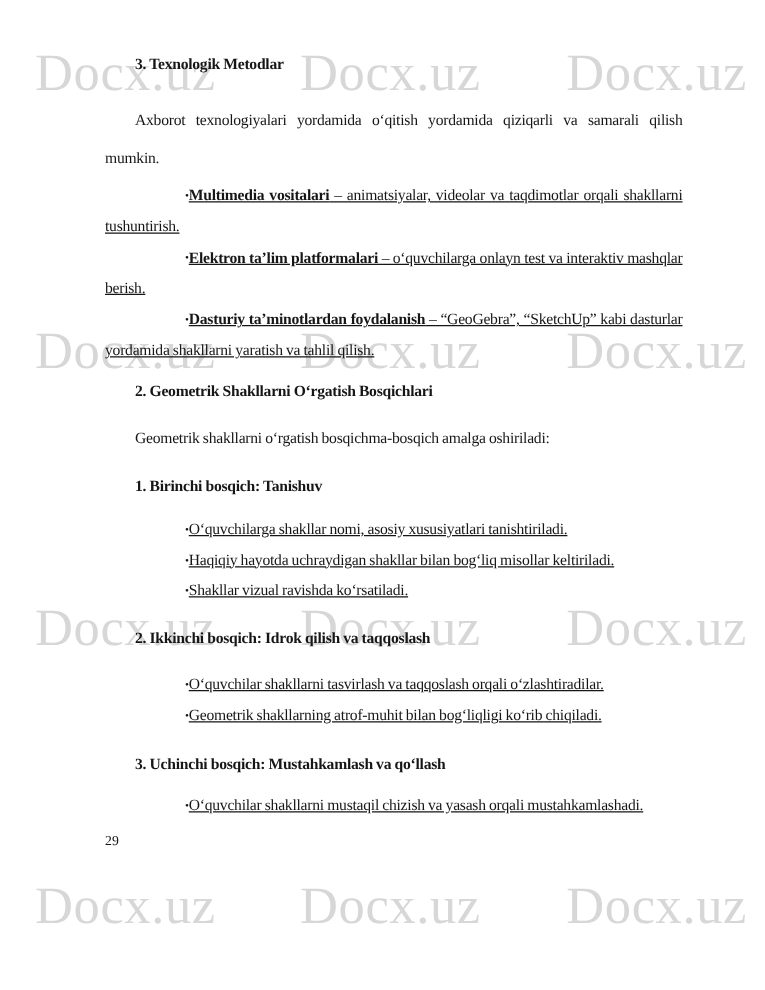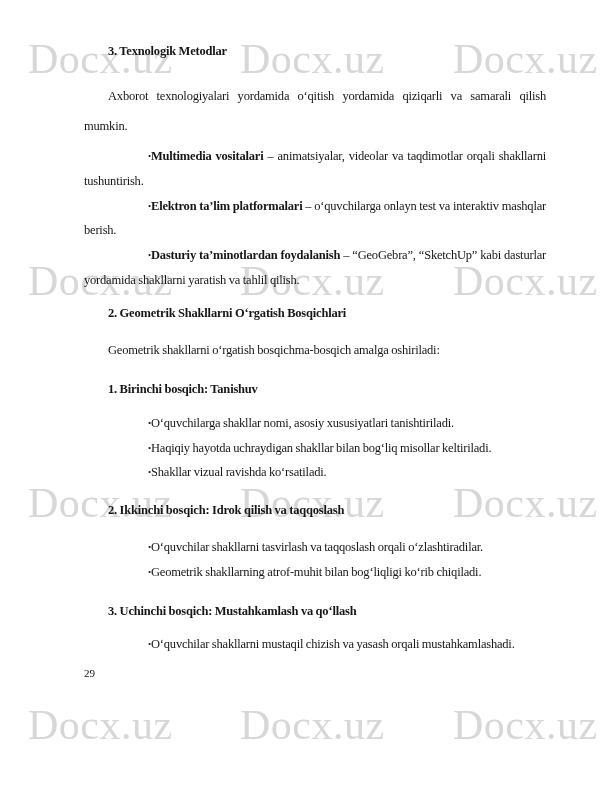--- a/index.html
+++ b/index.html
@@ -43,21 +43,21 @@
     text-indent: 24px;
     margin: 0;
     font-size: 12.5px;
   }
   .para {
     margin: 0;
     line-height: 30px;
     text-align: justify;
     text-indent: 24px;
   }
-  .list { margin: 0; }
+  .list { margin: 0; text-decoration: underline; }
   .li {
     line-height: 24.8px;
     text-align: justify;
     text-indent: 32px;
   }
   .blt {
     display: inline-block;
     font-size: 9px;
     width: 5px;
     vertical-align: 1px;

